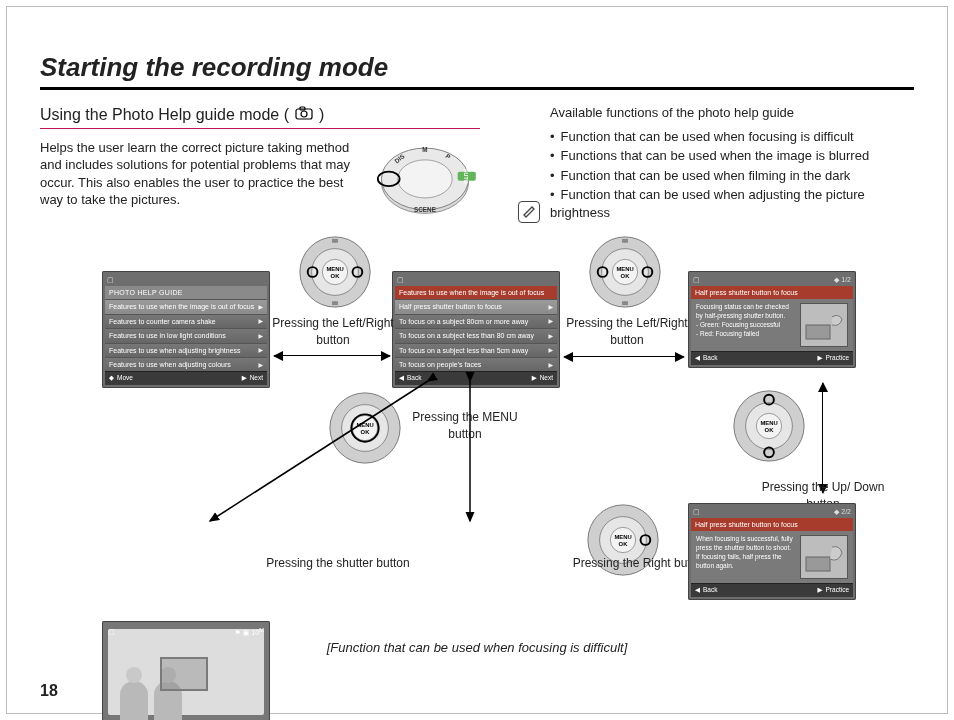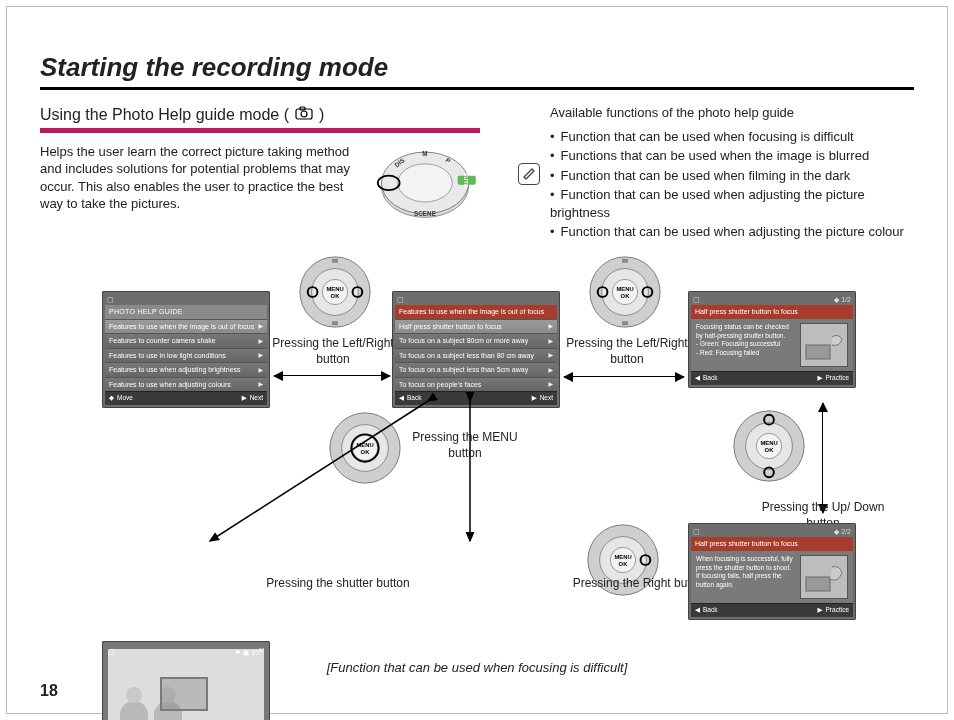--- a/index.html
+++ b/index.html
@@ -14,31 +14,31 @@
     line-height: 1.35;
   }
   .h1 {
     font-size: 26px; font-style: italic; font-weight: 700;
     border-bottom: 3px solid #000; padding-bottom: 2px; margin-bottom: 14px;
   }
   .cols { display: flex; gap: 38px; }
   .col-l { width: 440px; }
   .col-r { flex: 1; }
   .h2 {
-    font-size: 16px; border-bottom: 5px solid #be185d;
+    font-size: 16px; border-bottom: 1px solid #be185d;
     padding-bottom: 2px; margin-bottom: 10px;
     display: flex; align-items: center; gap: 6px;
   }
   .intro { display: flex; gap: 10px; }
   .intro p { flex: 1; }
   .dial {
     width: 110px; height: 78px; border: 0; position: relative;
   }
   .dial svg { width: 100%; height: 100%; }
-  .note-row { display: flex; align-items: center; gap: 10px; }
+  .note-row { display: flex; align-items: flex-end; gap: 10px; }
   .note-icon {
     width: 22px; height: 22px; border: 1.5px solid #444; border-radius: 4px;
     display: flex; align-items: center; justify-content: center; font-size: 14px;
     flex-shrink: 0;
   }
   ul.bullets { list-style: none; margin-top: 6px; }
   ul.bullets li::before { content: "\2022"; margin-right: 6px; }
   ul.bullets li { margin: 2px 0; }
 
   .flow {
@@ -203,21 +203,20 @@
             <path d="M2 10 L10 2 L12 4 L4 12 Z" fill="none" stroke="#444" stroke-width="1.3"></path>
           </svg>
       </div>
       <div style="flex:1">
         <div>Available functions of the photo help guide</div>
         <ul class="bullets">
           <li>Function that can be used when focusing is difficult</li>
           <li>Functions that can be used when the image is blurred</li>
           <li>Function that can be used when filming in the dark</li>
           <li>Function that can be used when adjusting the picture brightness</li>
-          <li>Function that can be used when adjusting the picture colour</li>
         </ul>
       </div>
     </div>
   </div>
 </div>
 
 <div class="flow">
 
   <div class="mdial" style="left:256px; top:-8px;">
     <svg viewBox="0 0 80 80">

